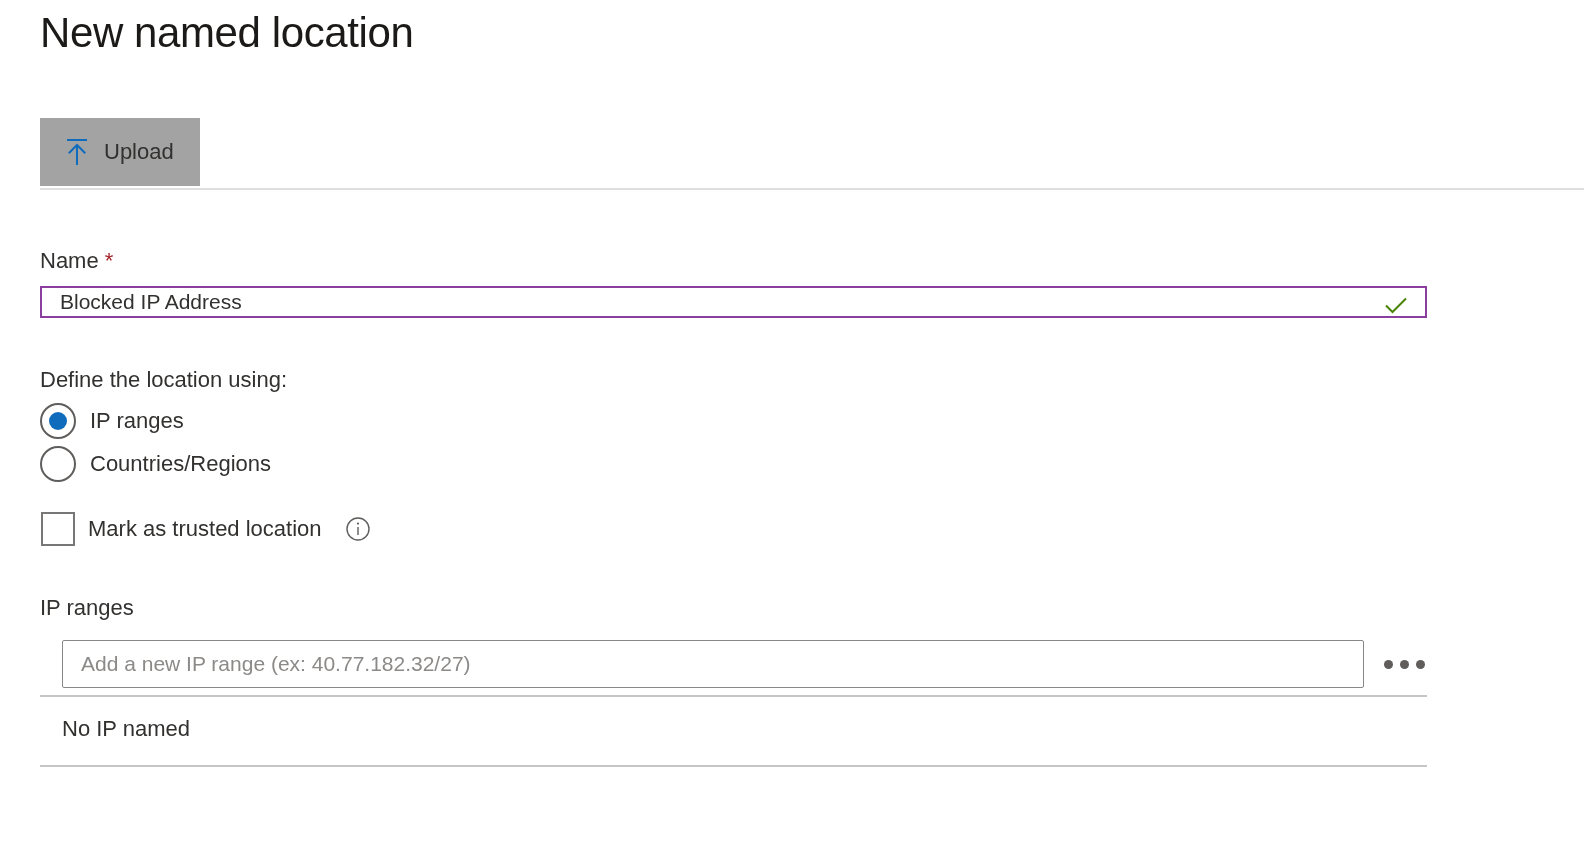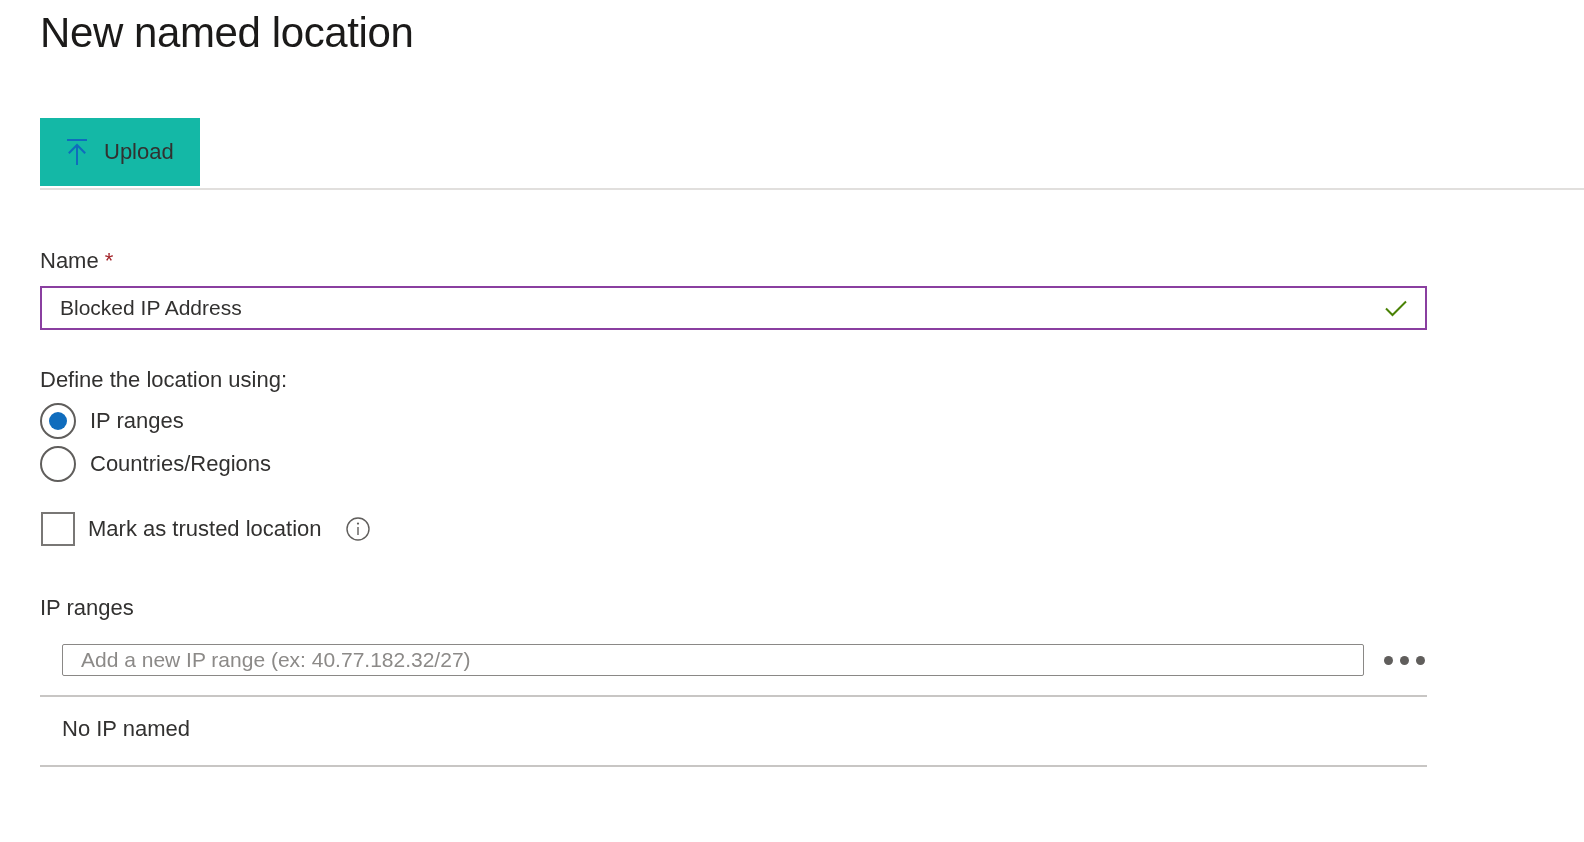--- a/index.html
+++ b/index.html
@@ -45,21 +45,21 @@
     gap: 14px;
     padding: 0 26px 0 24px;
     background: transparent;
     border: none;
     cursor: pointer;
     font-family: inherit;
     font-size: 22px;
     color: #323130;
     height: 68px;
   }
-  .cmd-button.is-active { background: #14b8a6; }
+  .cmd-button.is-active { background: #a3a3a3; }
   .cmd-icon { width: 26px; height: 30px; display: block; flex: 0 0 auto; }
   .cmd-label { white-space: nowrap; line-height: 1; }
 
   .toolbar-divider {
     position: absolute;
     left: 40px;
     top: 188px;
     width: 1544px;
     height: 2px;
     background: #e1dfdd;
@@ -74,25 +74,25 @@
     white-space: nowrap;
   }
   .label-name { left: 40px; top: 247px; }
   .required-star { color: #a4262c; margin-left: 6px; font-size: 22px; }
 
   .name-input-wrap {
     position: absolute;
     left: 40px;
     top: 286px;
     width: 1387px;
-    height: 44px;
+    height: 32px;
     border: 2px solid #8a3fa0;
     background: #ffffff;
     display: flex;
-    align-items: center;
+    align-items: flex-start;
   }
   .name-input {
     flex: 1 1 auto;
     border: none;
     outline: none;
     background: transparent;
     font-family: inherit;
     font-size: 21px;
     color: #323130;
     padding: 0 12px 0 18px;
@@ -159,21 +159,21 @@
   .ip-add-row {
     position: absolute;
     left: 62px;
     top: 640px;
     width: 1365px;
     display: flex;
     align-items: center;
   }
   .ip-add-input {
     width: 1302px;
-    height: 32px;
+    height: 48px;
     border: 1px solid #8a8886;
     border-radius: 2px;
     background: #ffffff;
     font-family: inherit;
     font-size: 21px;
     color: #323130;
     padding: 0 18px;
     outline: none;
   }
   .ip-add-input::placeholder { color: #8c8a88; }

